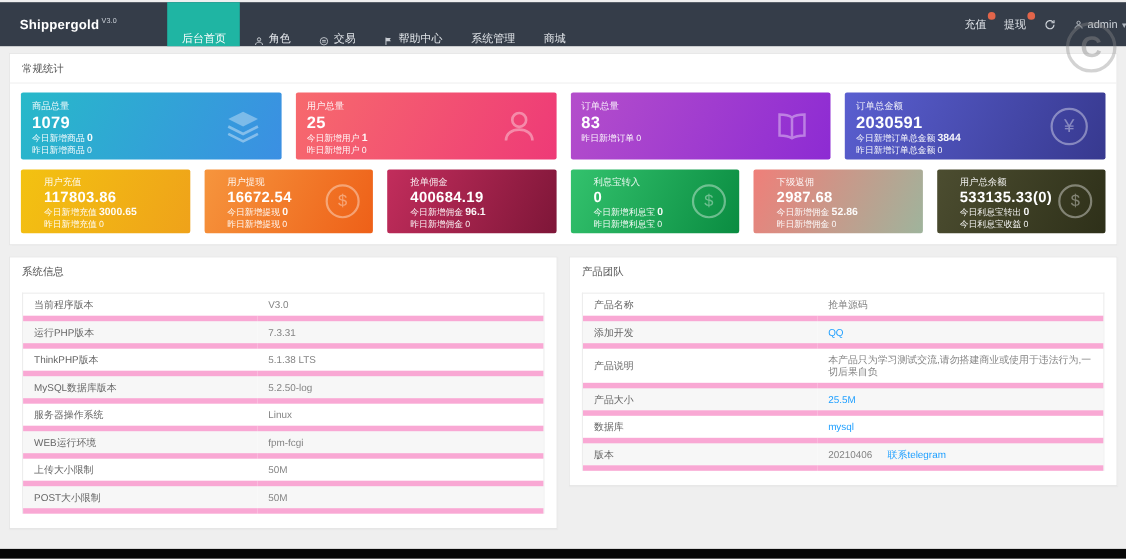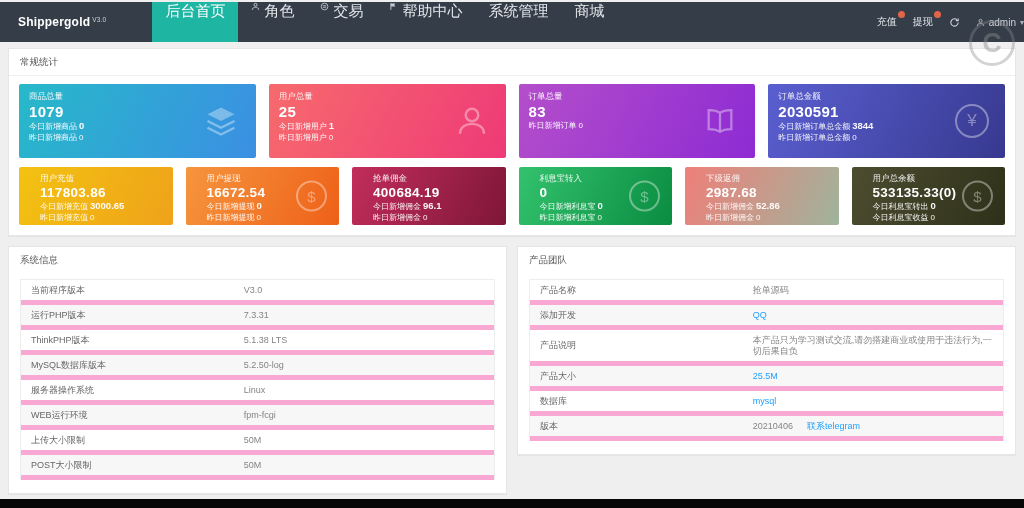--- a/index.html
+++ b/index.html
@@ -9,41 +9,41 @@
     background:#000;
   }
   .page { position:relative; width:1024px; height:508px; background:#efefef; overflow:hidden; padding-top:2px; }
   .bottom-bar { position:absolute; left:0; bottom:0; width:100%; height:9px; background:#070707; }
 
   
   .navbar { height:40px; background:#353d49; display:flex; align-items:stretch; color:#cfd4da; }
   .brand { display:flex; align-items:center; padding:0 16px 0 18px; color:#fff; font-size:12px; font-weight:bold; letter-spacing:.2px; cursor:pointer; }
   .brand sup { font-size:6.5px; margin-left:2px; font-weight:normal; color:#cdd3da; transform:translateY(-3px); }
   .menu { display:flex; margin-left:30px; }
-  .mi { display:flex; align-items:flex-start; gap:4px; padding:0 13px; font-size:15px; color:#e2e6ea; cursor:pointer; white-space:nowrap; }
+  .mi { display:flex; align-items:flex-end; gap:4px; padding:0 13px; font-size:10px; color:#e2e6ea; cursor:pointer; white-space:nowrap; }
   .mi.active { background:#1fb5a3; color:#fff; }
   .nico { display:inline-flex; align-items:center; opacity:.85; }
   .nav-right { margin-left:auto; display:flex; align-items:center; gap:16px; padding-right:0; }
   .nav-chip { position:relative; font-size:10px; color:#e3e7ec; cursor:pointer; }
   .badge-dot { position:absolute; top:-4px; right:-8px; width:7px; height:7px; border-radius:50%; background:#e2654a; }
   .icon-btn { display:inline-flex; align-items:center; cursor:pointer; color:#cfd4da; }
   .user { display:flex; align-items:center; gap:4px; font-size:10px; cursor:pointer; }
   .caret { font-size:8px; color:#aeb5bd; }
 
   
   .content { padding:6px 8px 0; }
   .panel { background:#fff; border:1px solid #e6e6e6; box-shadow:0 1px 1px rgba(0,0,0,.04); }
   .panel-h { padding:7px 11px 6px; font-size:9.5px; color:#555; }
   .panel-h.line { border-bottom:1px solid #f0f0f0; }
 
   
   .stats-body { padding:8px 10px 10px; }
   .cards-row { display:flex; gap:13px; }
   .cards-row + .cards-row { margin-top:9px; }
-  .card { flex:1; height:74px; border-radius:2px; color:#fff; position:relative; padding:7px 10px 6px; overflow:hidden; }
+  .card { flex:1; height:61px; border-radius:2px; color:#fff; position:relative; padding:7px 10px 6px; overflow:hidden; }
   .cards-row.r2 .card { height:58px; padding:6px 21px 5px; }
   .card .ct { font-size:8.5px; opacity:.92; }
   .card .cv { font-size:15px; font-weight:bold; line-height:17px; letter-spacing:.3px; }
   .cards-row.r2 .card .cv { font-size:13.5px; line-height:15px; }
   .card.small-val .cv { font-size:10px; line-height:14px; }
   .card .cl { font-size:8px; opacity:.95; line-height:11px; white-space:nowrap; }
   .card .cl b { font-size:9.5px; margin-left:2px; }
   .card .cl span.pv { margin-left:2px; }
   .card-ic { position:absolute; right:16px; top:50%; transform:translateY(-50%); opacity:.38; color:#fff; }
   .cards-row.r2 .card-ic { right:12px; }

